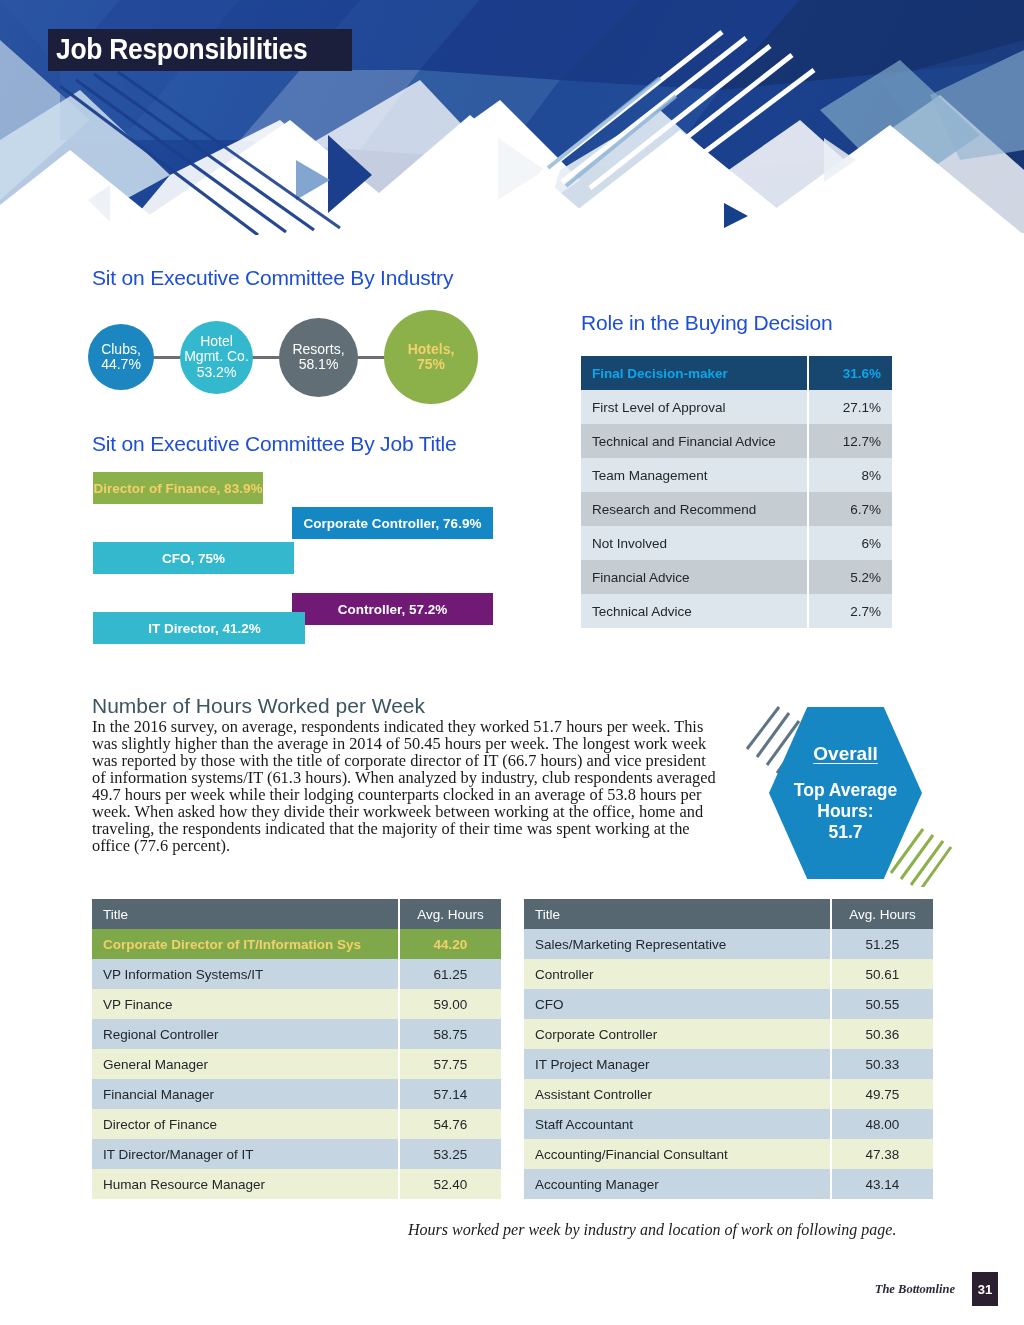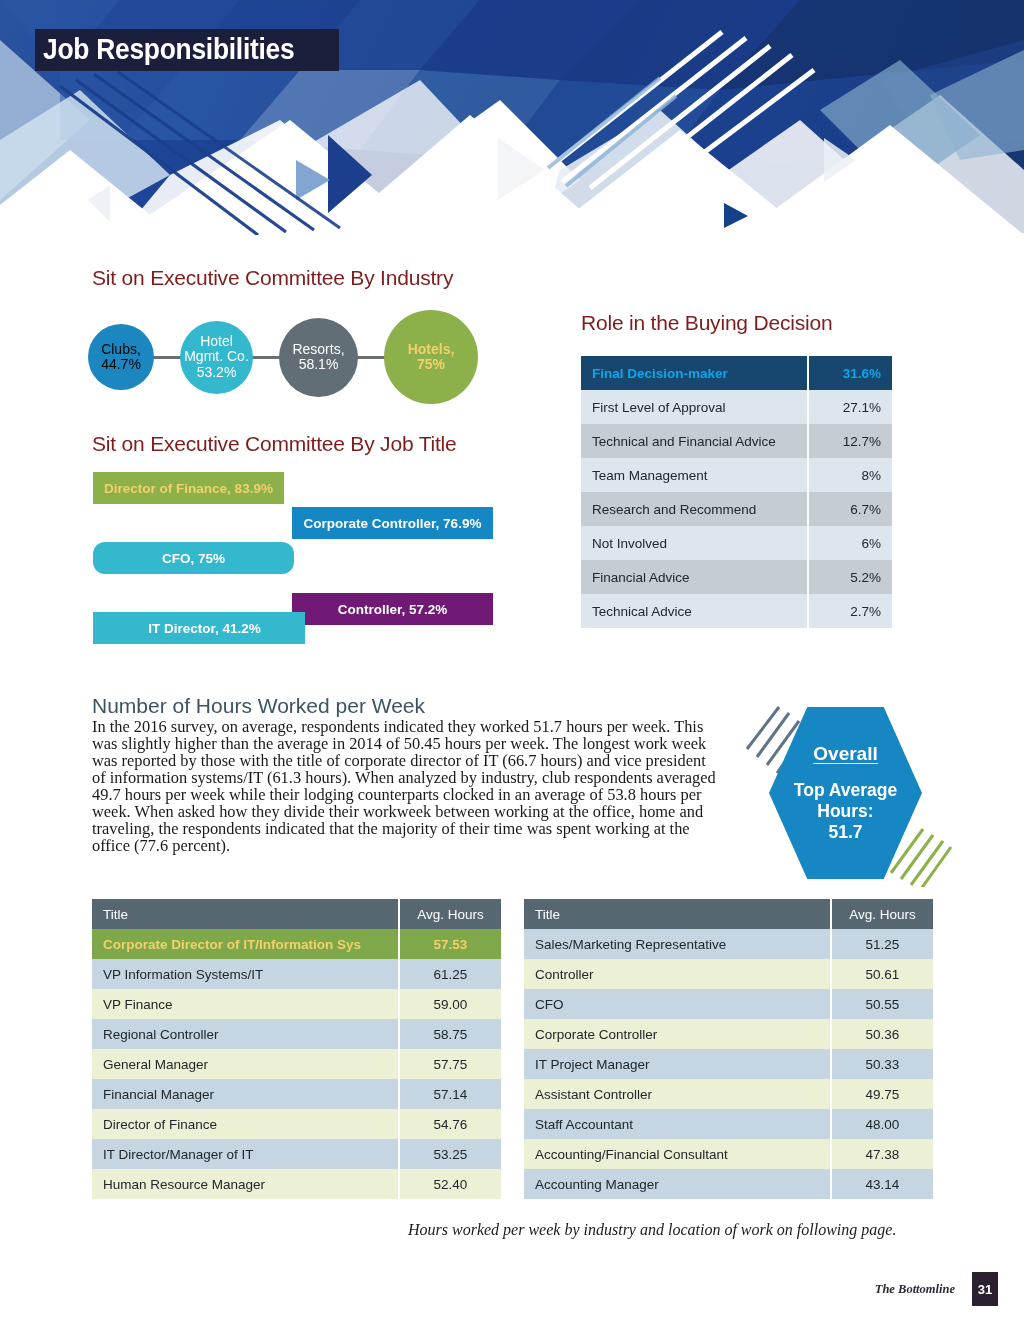--- a/index.html
+++ b/index.html
@@ -8,34 +8,34 @@
     background:#ffffff;
     font-family:"Liberation Sans", sans-serif;
     -webkit-font-smoothing:antialiased;
   }
 
   
   .banner{position:absolute;left:0;top:0;width:1024px;height:235px;overflow:hidden;}
   .banner-bg{position:absolute;inset:0;background:linear-gradient(115deg,#2a53a0 0%,#1d4596 22%,#16387f 48%,#1b3f8c 70%,#16356f 100%);}
   .banner svg{position:absolute;left:0;top:0;}
   .title-box{
-    position:absolute;left:35px;top:29px;
+    position:absolute;left:48px;top:29px;
     background:#1b1f3b;padding:3px 10px 5px 8px;
     z-index:6;
   }
   .title-box span{
     color:#ffffff;font-size:30px;font-weight:bold;
     letter-spacing:-0.3px;line-height:34px;display:block;
     transform:scaleX(0.88);transform-origin:left center;
     white-space:nowrap;
   }
 
   
   .sec-h{
-    position:absolute;color:#7f1d1d;font-size:21px;font-weight:400;
+    position:absolute;color:#1d4ed8;font-size:21px;font-weight:400;
     letter-spacing:-0.2px;white-space:nowrap;
   }
 
   
   .bubbles{position:absolute;left:88px;top:305px;width:430px;height:105px;}
   .bconn{position:absolute;height:3px;background:#6b6f73;top:51px;}
   .bubble{
     position:absolute;border-radius:50%;display:flex;align-items:center;
     justify-content:center;text-align:center;color:#ffffff;
     line-height:1.08;z-index:2;
@@ -185,46 +185,46 @@
       </g>
     </g>
   </svg>
   <div class="title-box">
     <span>Job Responsibilities</span>
   </div>
 </div>
 
 <div class="sec-h" style="left:92px;top:266px;">Sit on Executive Committee By Industry</div>
 <div class="bubbles">
-    <div class="bubble" style="width: 66px; height: 66px; left: 0px; top: 19px; background: rgb(27, 134, 192); color: #000000; font-size: 14px;">
+    <div class="bubble" style="width: 66px; height: 66px; left: 0px; top: 19px; background: rgb(27, 134, 192); color: #ffffff; font-size: 14px;">
       <span>Clubs,<br>44.7%</span>
     </div>
     <div class="bconn" style="left: 63px; width: 32px;"></div>
     <div class="bubble" style="width: 73px; height: 73px; left: 92px; top: 15.5px; background: rgb(51, 184, 205); color: rgb(255, 255, 255); font-size: 14px;">
       <span>Hotel<br>Mgmt. Co.<br>53.2%</span>
     </div>
     <div class="bconn" style="left: 162px; width: 32px;"></div>
     <div class="bubble" style="width: 79px; height: 79px; left: 191px; top: 12.5px; background: rgb(98, 110, 118); color: rgb(255, 255, 255); font-size: 14px;">
       <span>Resorts,<br>58.1%</span>
     </div>
     <div class="bconn" style="left: 267px; width: 32px;"></div>
     <div class="bubble" style="width: 94px; height: 94px; left: 296px; top: 5px; background: rgb(140, 176, 74); color: rgb(242, 208, 107); font-size: 14px; font-weight: bold;">
       <span>Hotels,<br>75%</span>
     </div>
   </div>
 
 <div class="sec-h" style="left:92px;top:432px;">Sit on Executive Committee By Job Title</div>
 <div class="bars">
-    <div class="bar l" style="top: 0px; width: 191px; background: rgb(140, 176, 74); color: rgb(242, 208, 107);">
+    <div class="bar l" style="top: 0px; width: 170px; background: rgb(140, 176, 74); color: rgb(242, 208, 107);">
       <span>Director of Finance, 83.9%</span>
     </div>
     <div class="bar r" style="top: 35px; width: 201px; background: rgb(21, 135, 196); color: rgb(255, 255, 255);">
       <span>Corporate Controller, 76.9%</span>
     </div>
-    <div class="bar l" style="top: 70px; width: 201px; background: rgb(51, 184, 205); color: rgb(255, 255, 255); border-radius: 12px;">
+    <div class="bar l" style="top: 70px; width: 201px; background: rgb(51, 184, 205); color: rgb(255, 255, 255);">
       <span>CFO, 75%</span>
     </div>
     <div class="bar r" style="top: 121px; width: 201px; background: #701a75; color: rgb(255, 255, 255);">
       <span>Controller, 57.2%</span>
     </div>
     <div class="bar l" style="top: 140px; width: 201px; background: rgb(51, 184, 205); color: rgb(255, 255, 255); padding-left: 11px;">
       <span>IT Director, 41.2%</span>
     </div>
   </div>
 
@@ -288,21 +288,21 @@
   </div>
 </div>
 
 <div class="ht" style="left:92px;top:899px;">
     <div class="ht-row hdr">
       <div class="ht-lab">Title</div>
       <div class="ht-val">Avg. Hours</div>
     </div>
     <div class="ht-row hl">
       <div class="ht-lab">Corporate Director of IT/Information Sys</div>
-      <div class="ht-val">57.53</div>
+      <div class="ht-val">44.20</div>
     </div>
     <div class="ht-row a">
       <div class="ht-lab">VP Information Systems/IT</div>
       <div class="ht-val">61.25</div>
     </div>
     <div class="ht-row b">
       <div class="ht-lab">VP Finance</div>
       <div class="ht-val">59.00</div>
     </div>
     <div class="ht-row a">

